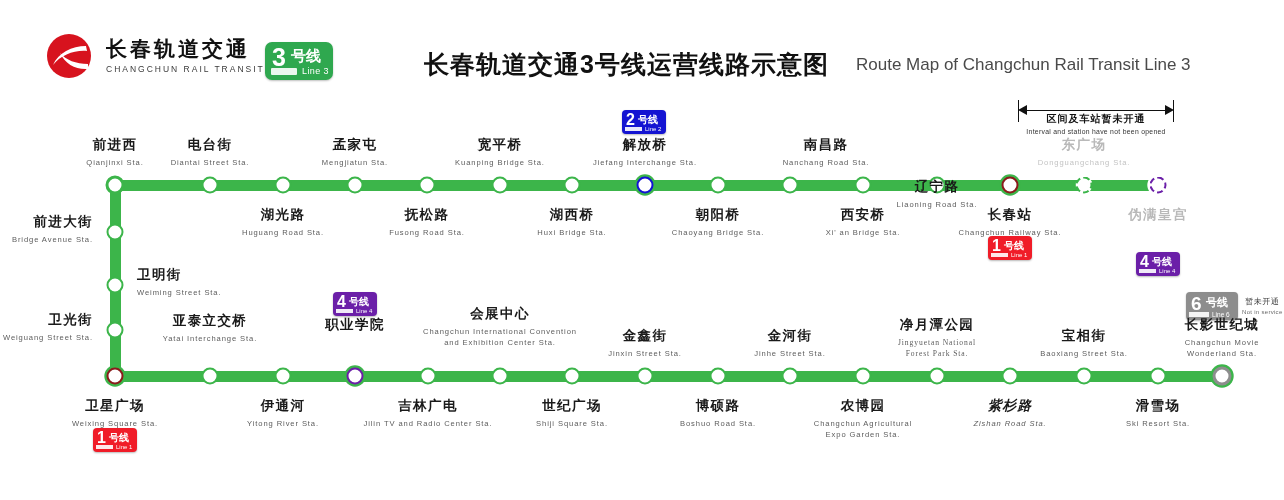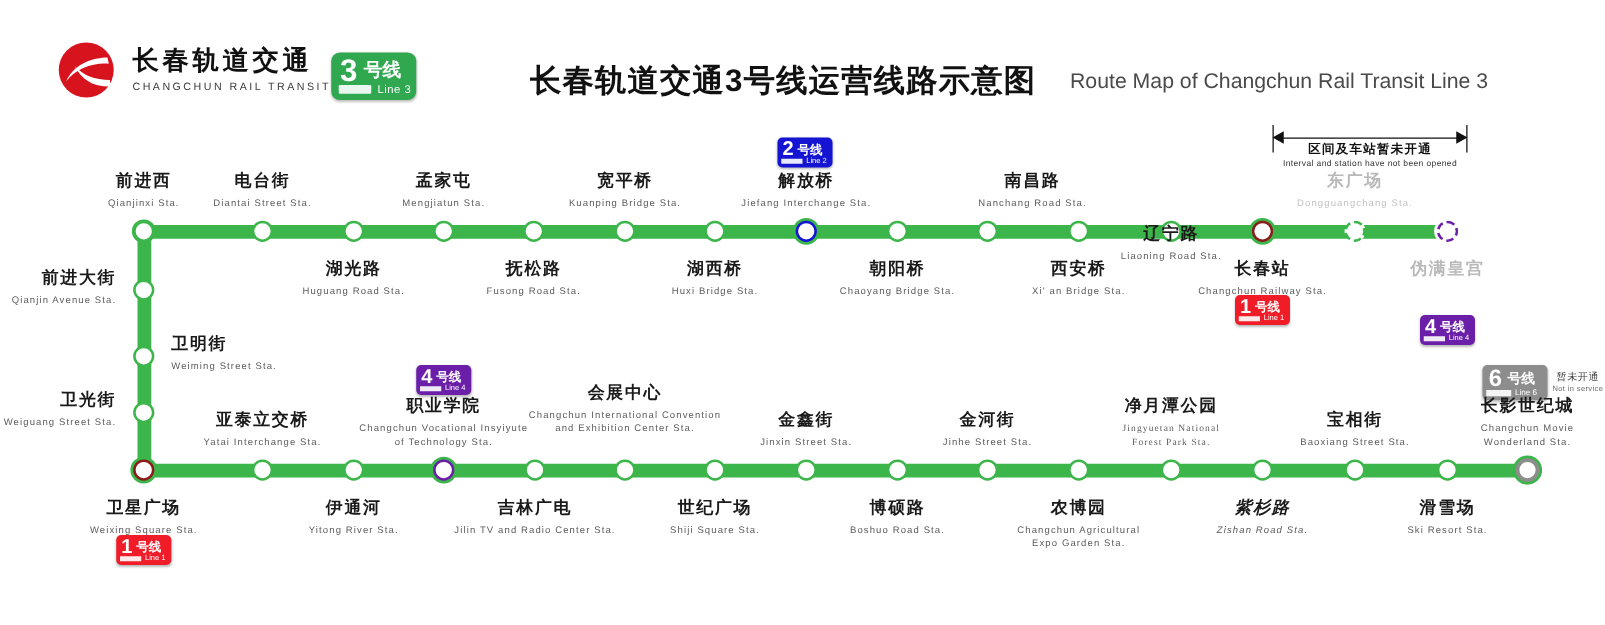--- a/index.html
+++ b/index.html
@@ -273,53 +273,52 @@
       </div>
       <div class="stn unopened-x4" style="left: 1158px; top: 185px;"></div>
       <div class="lbl dim" style="left: 1158px; top: 207px;">
         <div class="cn">伪满皇宫</div>
       </div>
     </div>
   <div id="stations-left">
       <div class="stn" style="left: 115px; top: 232px;"></div>
       <div class="lbl sideL" style="left: 93px; top: 214px; transform: translateX(-100%); text-align: right;">
         <div class="cn">前进大街</div>
-        <div class="en">Qianjin Avenue Sta.</div>
+        <div class="en">Bridge Avenue Sta.</div>
       </div>
       <div class="stn" style="left: 115px; top: 285px;"></div>
       <div class="lbl sideR" style="left: 137px; top: 267px; transform: none; text-align: left;">
         <div class="cn">卫明街</div>
         <div class="en">Weiming Street Sta.</div>
       </div>
       <div class="stn" style="left: 115px; top: 330px;"></div>
       <div class="lbl sideL" style="left: 93px; top: 312px; transform: translateX(-100%); text-align: right;">
         <div class="cn">卫光街</div>
         <div class="en">Weiguang Street Sta.</div>
       </div>
     </div>
   <div id="stations-bottom">
       <div class="stn x-line1" style="left: 115px; top: 376px;"></div>
       <div class="lbl" style="left: 115px; top: 398px;">
         <div class="cn">卫星广场</div>
         <div class="en">Weixing Square Sta.</div>
       </div>
       <div class="stn" style="left: 210px; top: 376px;"></div>
-      <div class="lbl" style="left: 210px; top: 328px;">
+      <div class="lbl" style="left: 210px; top: 313px;">
         <div class="cn">亚泰立交桥</div>
         <div class="en">Yatai Interchange Sta.</div>
       </div>
       <div class="stn" style="left: 283px; top: 376px;"></div>
       <div class="lbl" style="left: 283px; top: 398px;">
         <div class="cn">伊通河</div>
         <div class="en">Yitong River Sta.</div>
       </div>
       <div class="stn x-line4" style="left: 355px; top: 376px;"></div>
       <div class="lbl" style="left: 355px; top: 317px;">
         <div class="cn">职业学院</div>
-        <div class="en">Changchun Vocational Insyiyute<br>of Technology Sta.</div>
       </div>
       <div class="stn" style="left: 428px; top: 376px;"></div>
       <div class="lbl" style="left: 428px; top: 398px;">
         <div class="cn">吉林广电</div>
         <div class="en">Jilin TV and Radio Center Sta.</div>
       </div>
       <div class="stn" style="left: 500px; top: 376px;"></div>
       <div class="lbl" style="left: 500px; top: 306px;">
         <div class="cn">会展中心</div>
         <div class="en">Changchun International Convention<br>and Exhibition Center Sta.</div>

